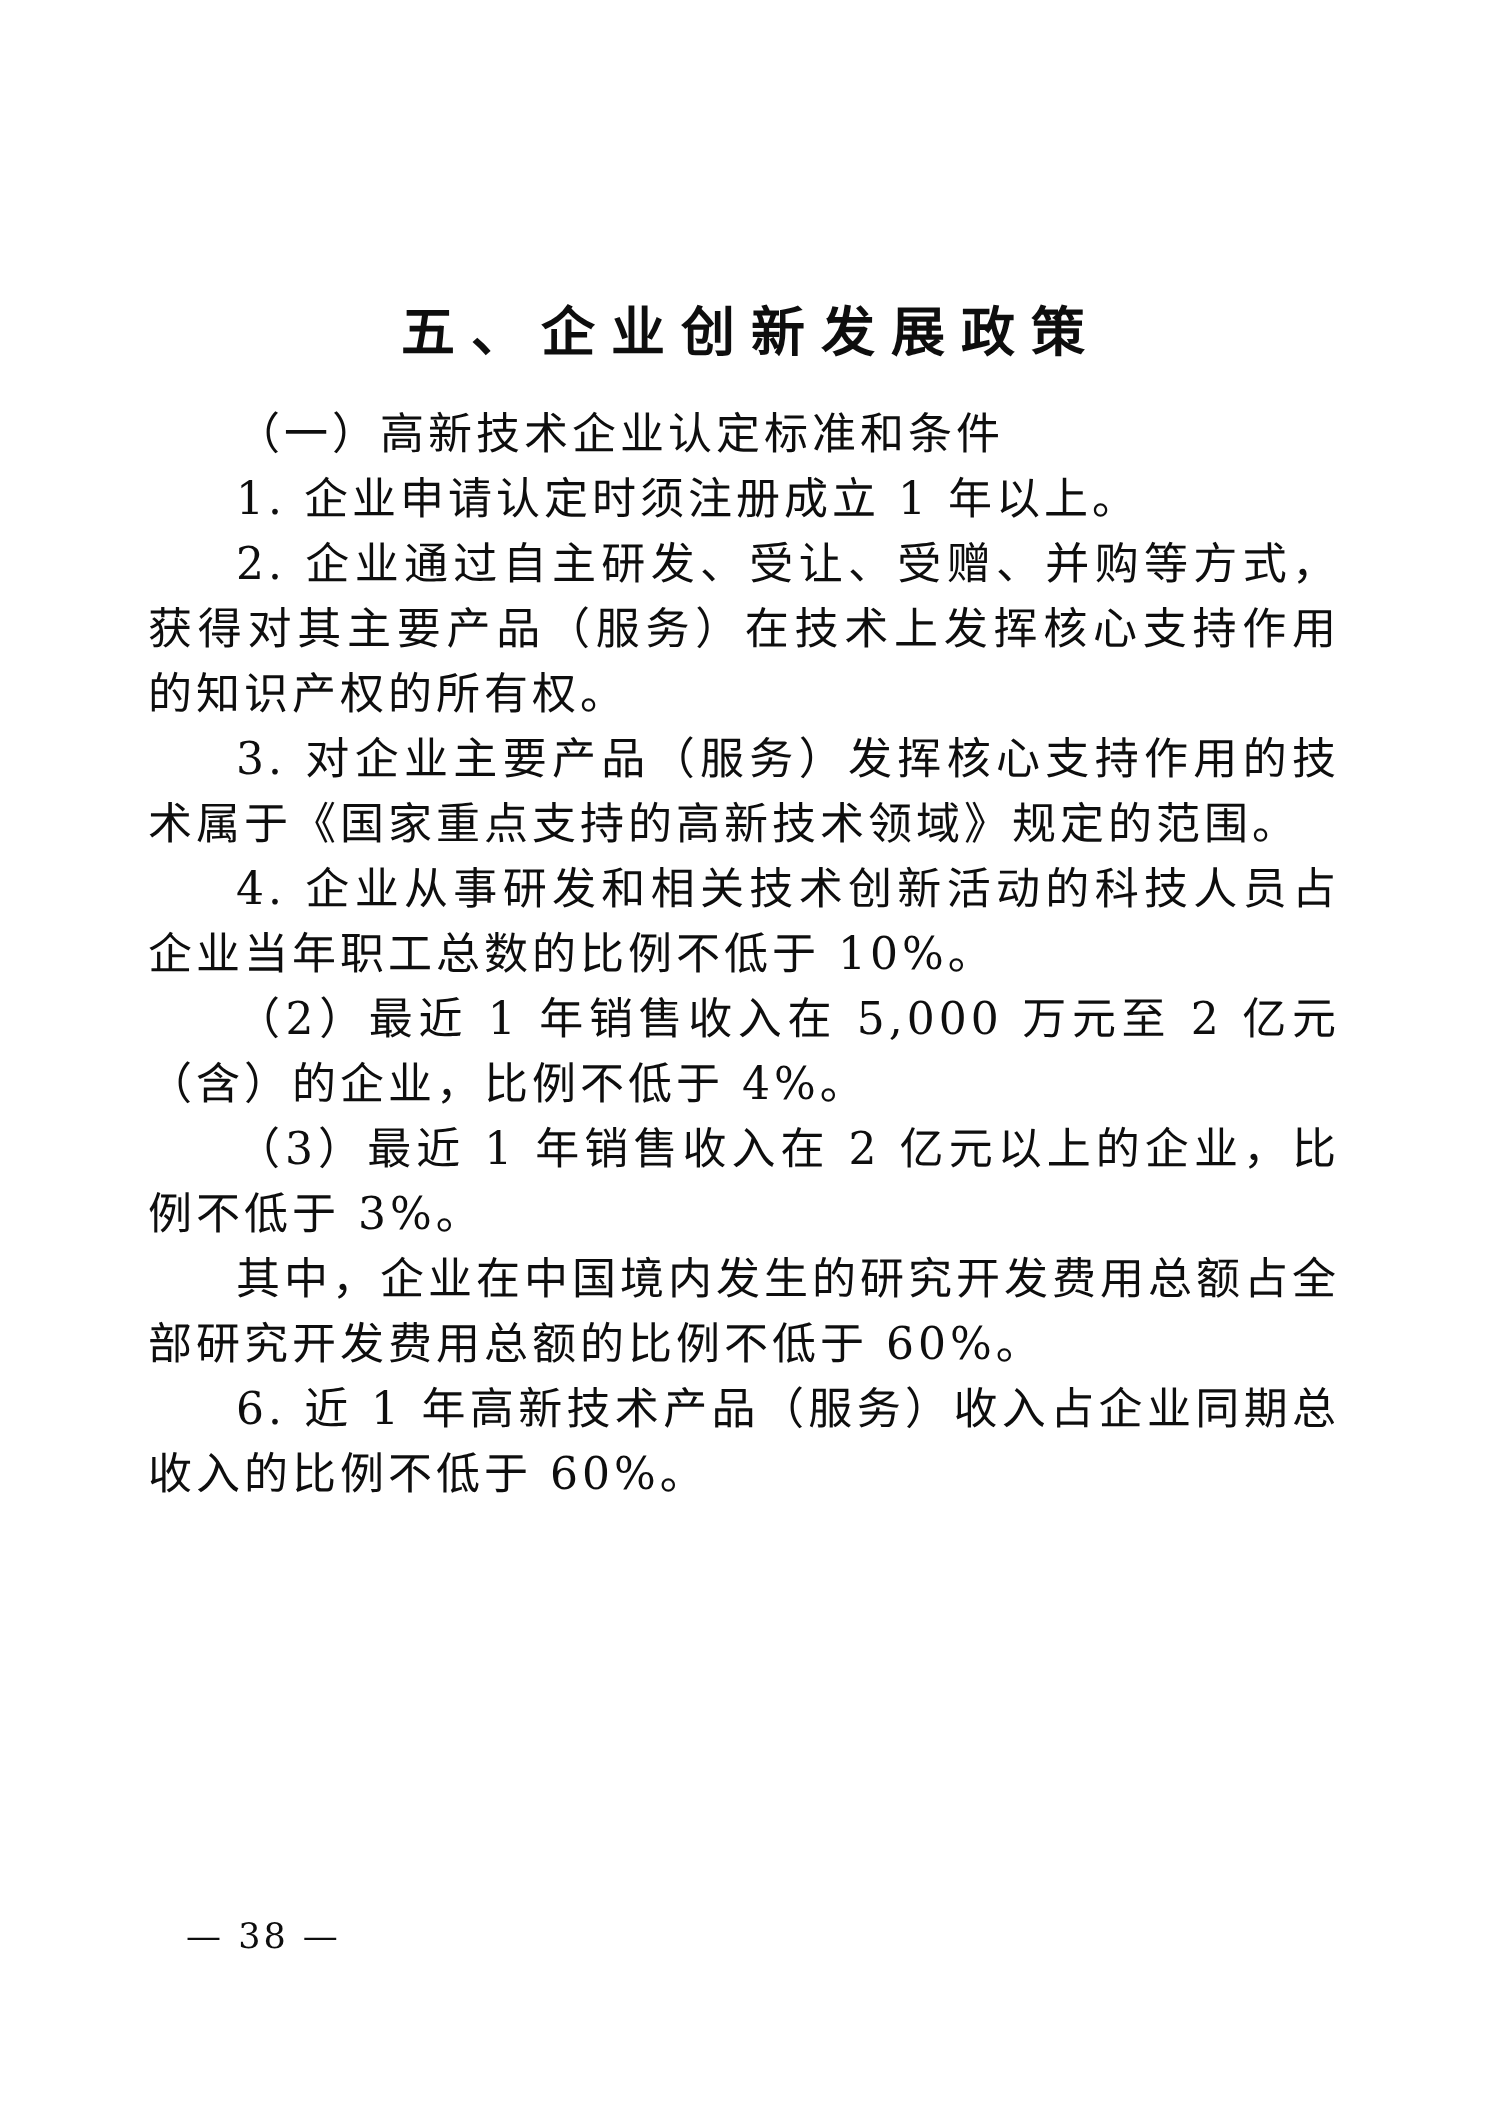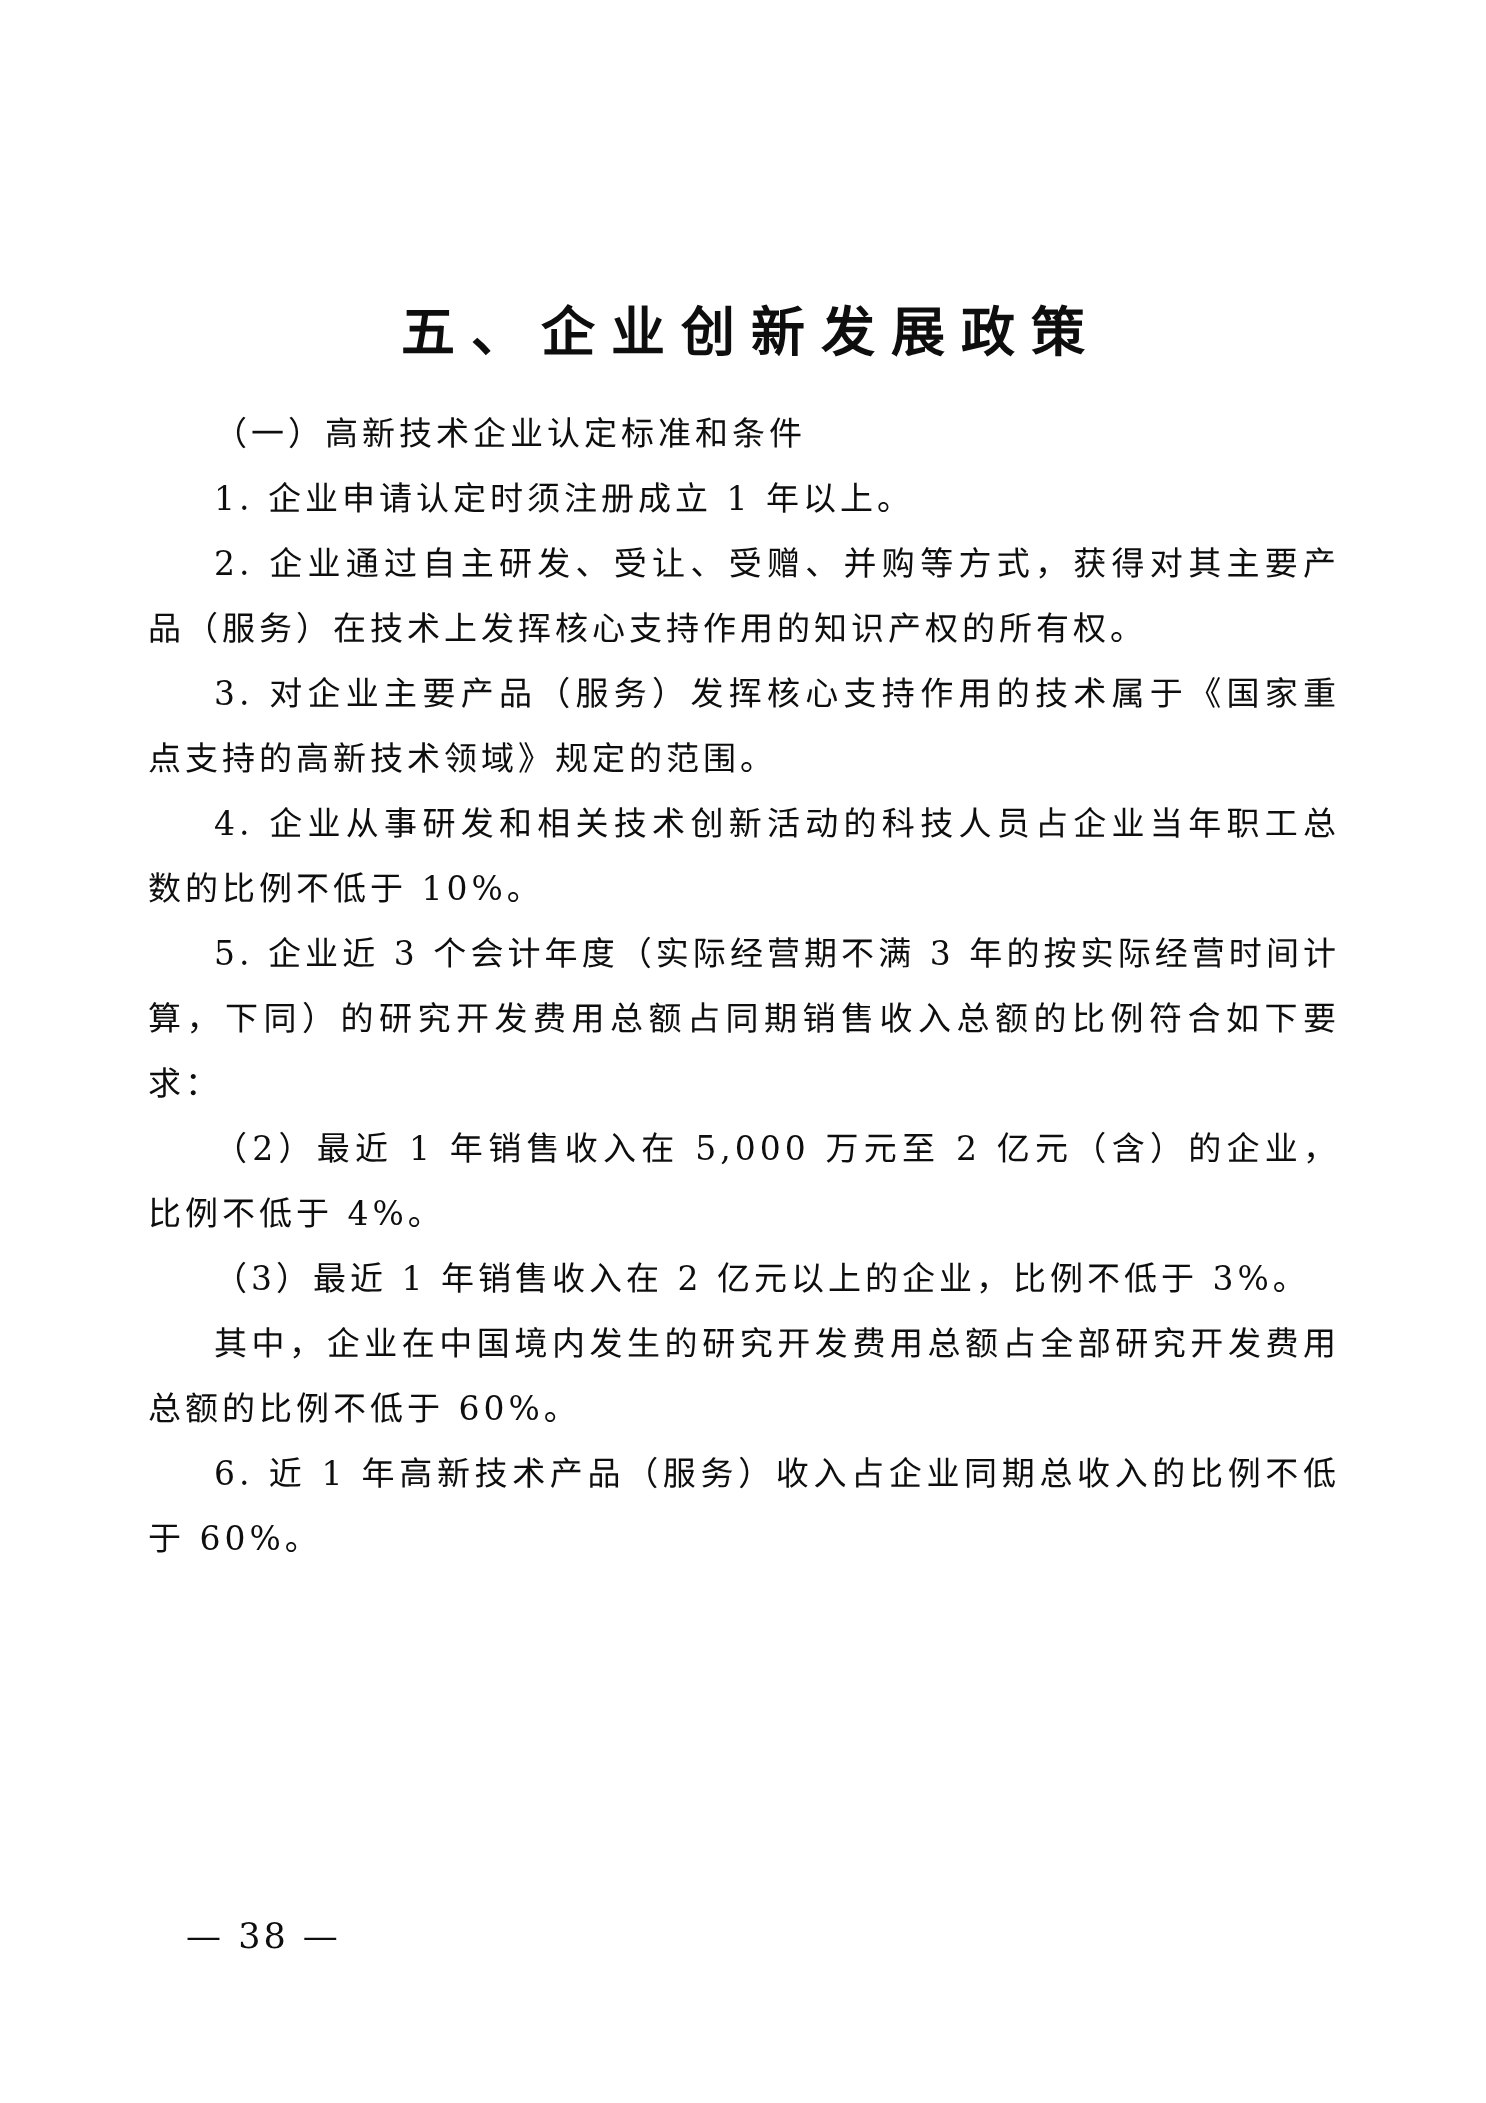--- a/index.html
+++ b/index.html
@@ -28,21 +28,21 @@
     font-weight: bold;
     letter-spacing: 16px;
     text-indent: 16px;
     white-space: nowrap;
   }
   .body-text {
     position: absolute;
     top: 401px;
     left: 148px;
     width: 1192px;
-    font-size: 33px;
+    font-size: 44px;
     line-height: 65px;
     letter-spacing: 4px;
     text-align: justify;
   }
   .para {
     margin: 0;
     text-indent: 2em;
   }
   .para .lead {
     font-weight: bold;
@@ -66,21 +66,20 @@
 
   <div class="body-text">
 
     <p class="para">（一）高新技术企业认定标准和条件</p>
 
 
     <p class="para">1. 企业申请认定时须注册成立 1 年以上。</p>
     <p class="para">2. 企业通过自主研发、受让、受赠、并购等方式，获得对其主要产品（服务）在技术上发挥核心支持作用的知识产权的所有权。</p>
     <p class="para">3. 对企业主要产品（服务）发挥核心支持作用的技术属于《国家重点支持的高新技术领域》规定的范围。</p>
     <p class="para">4. 企业从事研发和相关技术创新活动的科技人员占企业当年职工总数的比例不低于 10%。</p>
-    <p class="para">5. 企业近 3 个会计年度（实际经营期不满 3 年的按实际经营时间计算，下同）的研究开发费用总额占同期销售收入总额的比例符合如下要求：</p>
     <p class="para">（2）最近 1 年销售收入在 5,000 万元至 2 亿元（含）的企业，比例不低于 4%。</p>
     <p class="para">（3）最近 1 年销售收入在 2 亿元以上的企业，比例不低于 3%。</p>
     <p class="para">其中，企业在中国境内发生的研究开发费用总额占全部研究开发费用总额的比例不低于 60%。</p>
     <p class="para">6. 近 1 年高新技术产品（服务）收入占企业同期总收入的比例不低于 60%。</p>
 
   </div>
 
   <div class="footer">— 38 —</div>
 
 </div>

